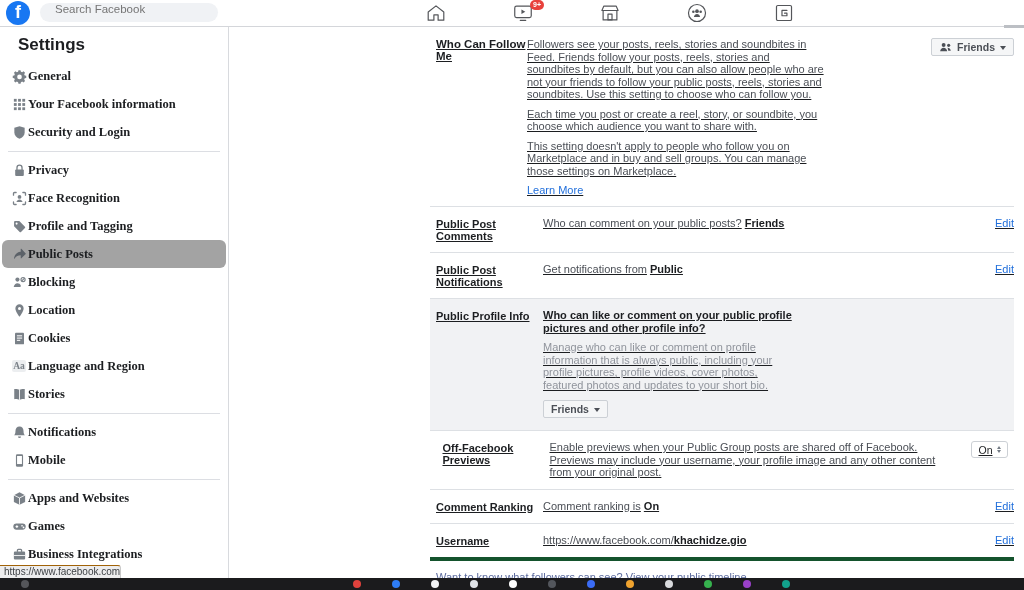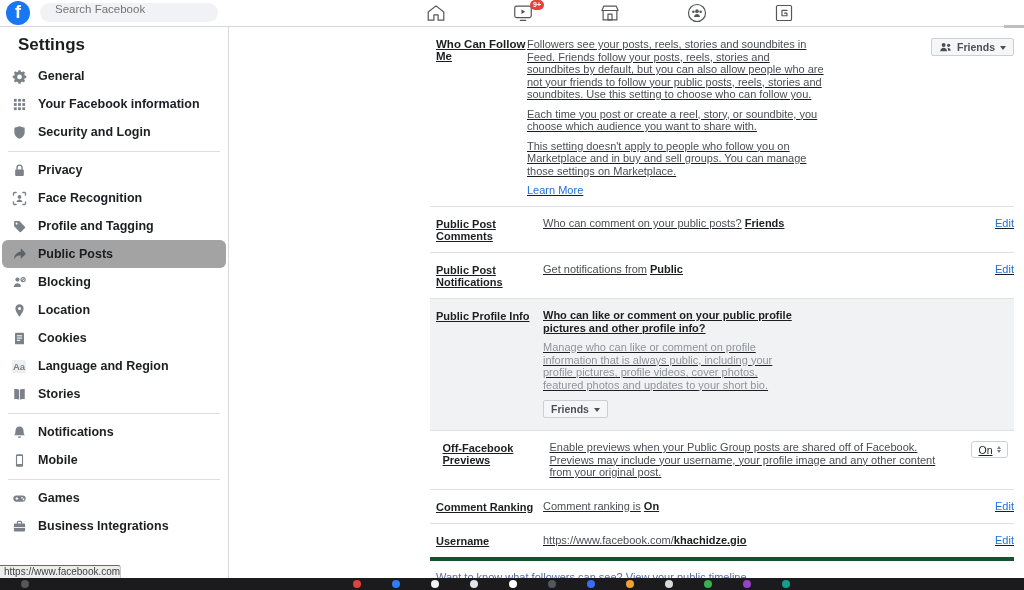--- a/index.html
+++ b/index.html
@@ -19,22 +19,22 @@
   .navicons { position:absolute; left:425px; top:2px; display:flex; gap:65px; }
   .navicon { width:22px; height:22px; position:relative; cursor:pointer; }
   .badge { position:absolute; right:-10px; top:-2px; background:#e8413c; color:#fff; font-size:7px;
            font-weight:bold; border-radius:7px; padding:1px 3px; line-height:8px; }
   .scrollnub { position:absolute; right:0; bottom:-2px; width:20px; height:3px; background:#bcbfc4; }
 
   
   .sidebar { position:absolute; top:27px; left:0; width:229px; bottom:12px; background:#fff;
              border-right:1px solid #d8dade; overflow:hidden; z-index:2; }
   .sidebar h1 { font-size:17px; margin:8px 18px 7px; }
-  .si { display:flex; align-items:center; height:28px; padding:0 8px 0 9px; gap:11px;
-        margin:0 2px; border-radius:6px; cursor:pointer; }
+  .si { display:flex; align-items:center; height:28px; padding:0 8px 0 9px; gap:1px;
+        margin:0 2px; border-radius:6px; cursor:pointer;font-family:Liberation Serif, serif; }
   .si.sel { background:#a3a3a3; }
   .si .ic { width:16px; height:16px; flex:none; display:flex; align-items:center; justify-content:center; }
   .si .ic svg { width:15px; height:15px; }
   .si .lbl { font-size:12.5px; font-weight:bold; color:#1c1e21; white-space:nowrap; }
   .aa { font-size:9.5px; font-weight:bold; color:#7a8188; background:#eceef0; border-radius:2px; padding:1px 1px; }
   .sdiv { border-top:1px solid #dcdee3; margin:5px 8px 4px; }
 
   
   .content { position:absolute; top:27px; left:430px; width:584px; bottom:12px; overflow:hidden;
              font-size:11.5px;text-decoration:underline; }
@@ -278,20 +278,29 @@
         </svg>
       </span>
     <span class="lbl">Mobile</span>
   </div>
 
   <div class="sdiv"></div>
 
   <div class="si">
     <span class="ic">
         <svg viewBox="0 0 16 16">
+      <path class="fl" d="M8 1.4 L14 4.4 V11.6 L8 14.6 L2 11.6 V4.4 z"></path>
+      <path d="M8 7.4 L2 4.4 M8 7.4 L14 4.4 M8 7.4 V14.6" stroke="#fff" stroke-width="0.9" fill="none"></path>
+        </svg>
+      </span>
+    <span class="lbl">Apps and Websites</span>
+  </div>
+  <div class="si">
+    <span class="ic">
+        <svg viewBox="0 0 16 16">
       <rect class="fl" x="1.4" y="4.8" width="13.2" height="6.6" rx="3.3"></rect>
       <rect class="wh" x="3.8" y="7.5" width="2.8" height="1.2"></rect>
       <rect class="wh" x="4.6" y="6.7" width="1.2" height="2.8"></rect>
       <circle class="wh" cx="10.7" cy="7.2" r="0.9"></circle>
       <circle class="wh" cx="12.3" cy="9" r="0.9"></circle>
         </svg>
       </span>
     <span class="lbl">Games</span>
   </div>
   <div class="si">

